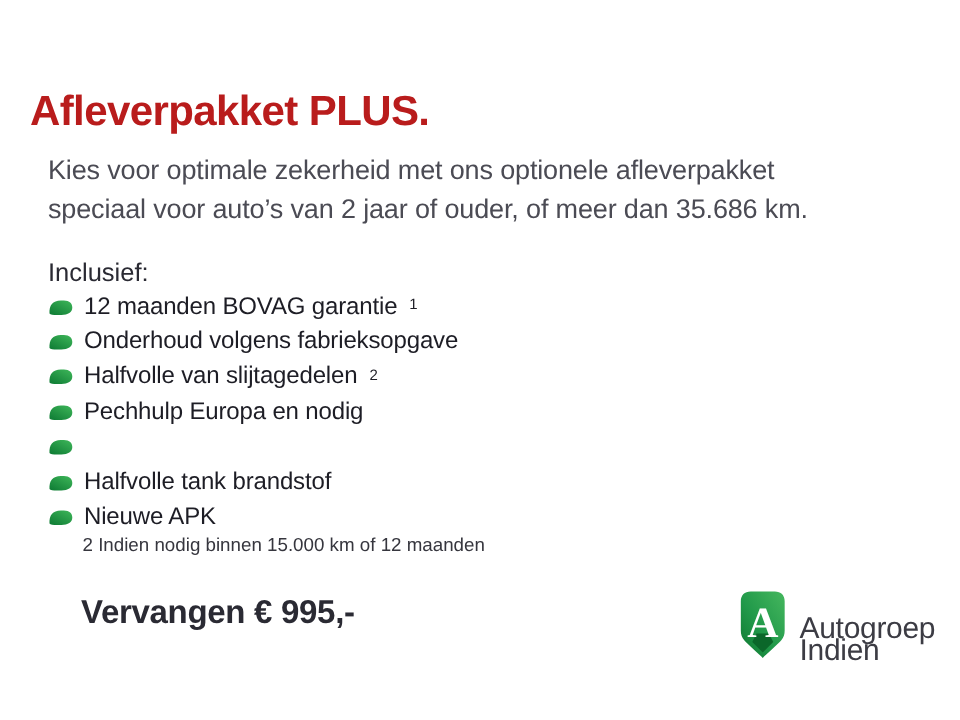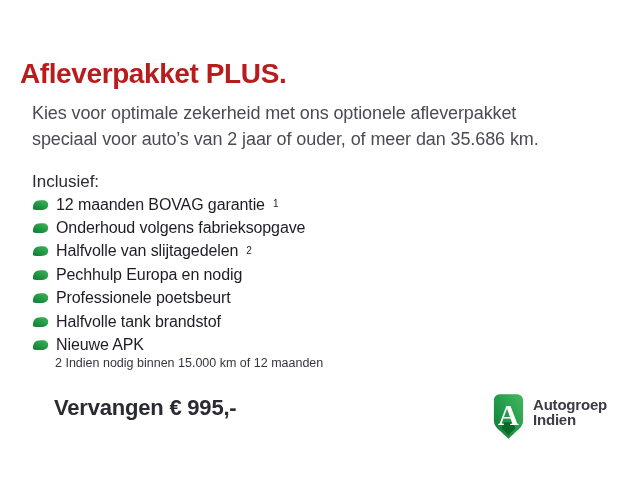--- a/index.html
+++ b/index.html
@@ -31,21 +31,21 @@
   .footnotes {
     position:absolute; left:55px; top:354px;
     font-size:12.5px; line-height:18.5px; color:#36363e;
   }
   .price {
     position:absolute; left:54px; top:395px;
     font-size:22px; font-weight:700; color:#2a2a33; letter-spacing:-0.2px;
   }
   .logo { position:absolute; left:491px; top:392px; display:flex; gap:7px; }
   .logo-name {
-    margin-top:5px; font-size:15px; font-weight:700; line-height:15px;
+    margin-top:20px; font-size:20px; font-weight:400; line-height:15px;
     color:#3c3c44; letter-spacing:-0.2px;
   }
   .defs-holder { position:absolute; width:0; height:0; }
 </style>
 </head>
 <body>
 
 <svg class="defs-holder" aria-hidden="true">
   <defs>
     <linearGradient id="leafGrad" x1="0" y1="1" x2="0.8" y2="0">
@@ -107,21 +107,20 @@
         </span>
       <span class="item-text">Pechhulp Europa en nodig</span>
       <sup class="ref"></sup>
     </li>
     <li class="item">
       <span class="bullet">
           <svg width="17" height="12" viewBox="0 0 17 12">
             <path d="M1,10 C0.7,4.6 3,1.3 8.6,1.3 L10.6,1.3 C14.4,1.3 16.2,3.4 16.2,6 C16.2,9.1 13.4,11 8.9,11 C5,11 1.6,11.2 1,10 Z" fill="url(#leafGrad)"></path>
           </svg>
         </span>
-      <span class="item-text">Professionele poetsbeurt</span>
       <sup class="ref"></sup>
     </li>
     <li class="item">
       <span class="bullet">
           <svg width="17" height="12" viewBox="0 0 17 12">
             <path d="M1,10 C0.7,4.6 3,1.3 8.6,1.3 L10.6,1.3 C14.4,1.3 16.2,3.4 16.2,6 C16.2,9.1 13.4,11 8.9,11 C5,11 1.6,11.2 1,10 Z" fill="url(#leafGrad)"></path>
           </svg>
         </span>
       <span class="item-text">Halfvolle tank brandstof</span>
       <sup class="ref"></sup>

